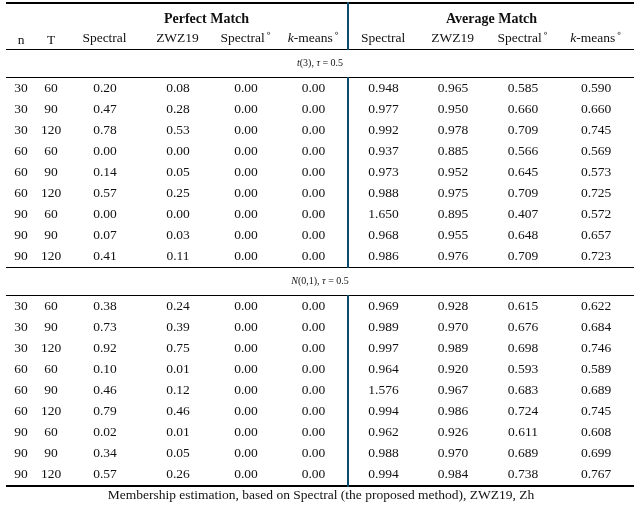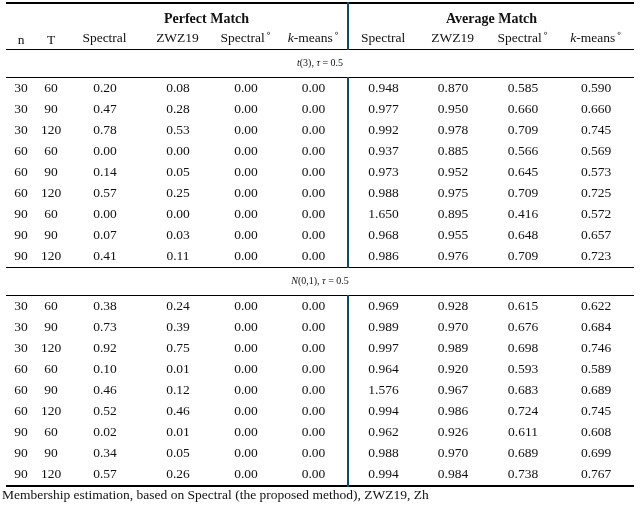--- a/index.html
+++ b/index.html
@@ -67,20 +67,21 @@
     line-height: 0;
     margin-left: 1px;
   }
   i { font-style: italic; }
 
   .caption {
     margin: 0 0 0 2px;
     font-size: 13.5px;
     white-space: nowrap;
     overflow: hidden;
+    text-align: center;
   }
 </style>
 </head>
 <body>
 
 <div class="page">
 
   <table class="results">
     <colgroup>
       <col style="width:30px">
@@ -119,21 +120,21 @@
           <td colspan="10"><i>t</i><span>(3), </span><i>τ</i><span> = 0.5</span></td>
         </tr>
         <tr class="data-row">
           <td>30</td>
           <td>60</td>
           <td>0.20</td>
           <td>0.08</td>
           <td>0.00</td>
           <td>0.00</td>
           <td class="am-first">0.948</td>
-          <td>0.870</td>
+          <td>0.965</td>
           <td>0.585</td>
           <td>0.590</td>
         </tr>
         <tr class="data-row">
           <td>30</td>
           <td>90</td>
           <td>0.47</td>
           <td>0.28</td>
           <td>0.00</td>
           <td>0.00</td>
@@ -192,21 +193,21 @@
         </tr>
         <tr class="data-row">
           <td>90</td>
           <td>60</td>
           <td>0.00</td>
           <td>0.00</td>
           <td>0.00</td>
           <td>0.00</td>
           <td class="am-first">1.650</td>
           <td>0.895</td>
-          <td>0.416</td>
+          <td>0.407</td>
           <td>0.572</td>
         </tr>
         <tr class="data-row">
           <td>90</td>
           <td>90</td>
           <td>0.07</td>
           <td>0.03</td>
           <td>0.00</td>
           <td>0.00</td>
           <td class="am-first">0.968</td>
@@ -287,21 +288,21 @@
           <td>0.00</td>
           <td>0.00</td>
           <td class="am-first">1.576</td>
           <td>0.967</td>
           <td>0.683</td>
           <td>0.689</td>
         </tr>
         <tr class="data-row">
           <td>60</td>
           <td>120</td>
-          <td>0.52</td>
+          <td>0.79</td>
           <td>0.46</td>
           <td>0.00</td>
           <td>0.00</td>
           <td class="am-first">0.994</td>
           <td>0.986</td>
           <td>0.724</td>
           <td>0.745</td>
         </tr>
         <tr class="data-row">
           <td>90</td>

